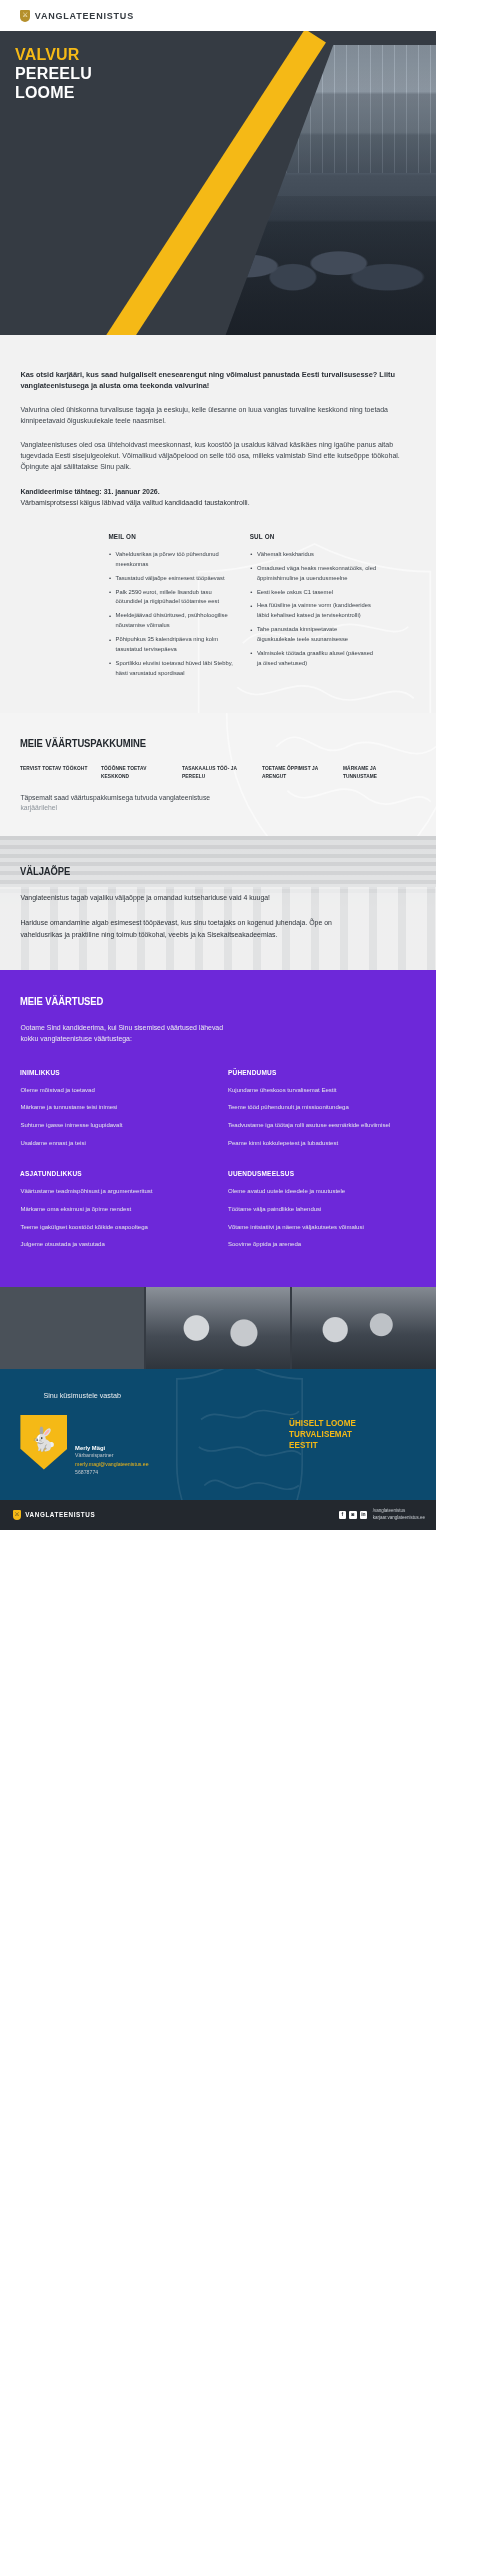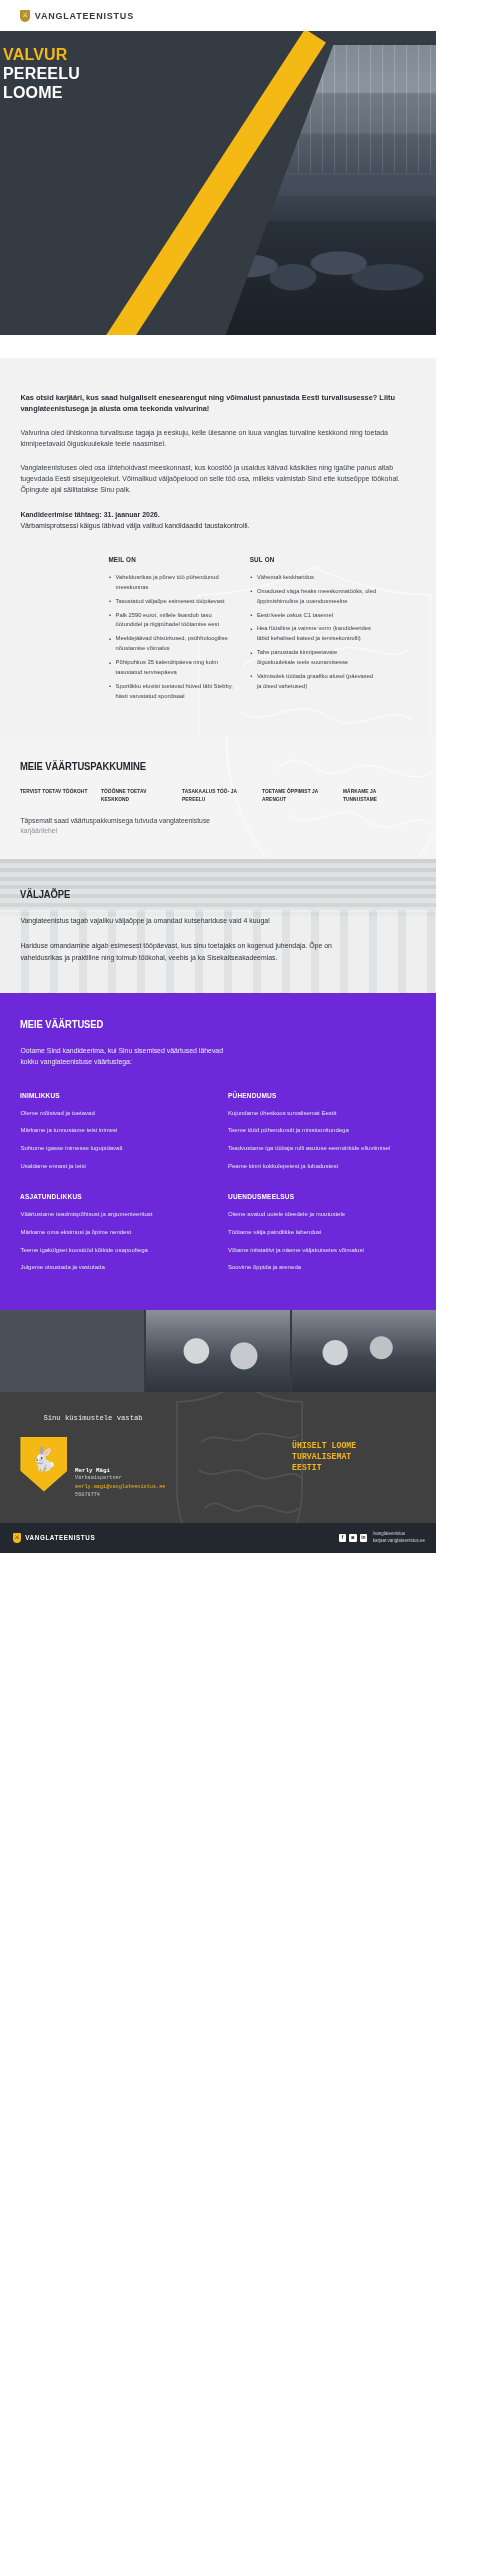--- a/index.html
+++ b/index.html
@@ -35,21 +35,21 @@
 
   
   .hero {
     position: relative;
     height: 304px;
     background: #353b43;
     overflow: hidden;
   }
   .hero-title {
     position: absolute;
-    left: 3px; top: 15.4px;
+    left: 15px; top: 15.4px;
     font-size: 16px;
     font-weight: bold;
     line-height: 1.17;
     letter-spacing: 0.2px;
     color: #ffffff;
     z-index: 5;
   }
   .hero-title .accent { color: #f5b916; display: block; }
   .hero-title .line { display: block; }
 
@@ -106,21 +106,20 @@
     transform-origin: top left;
     left: 139px; top: -15.4px;
   }
 
   
   .light {
     position: relative;
     background: #f2f2f2;
     padding: 34px 20.4px 30px 20.4px;
     overflow: hidden;
-    margin-top: 23px;
   }
   .light .watermark {
     position: absolute;
     right: -33px; top: 198px;
     width: 309px; height: 386px;
     opacity: 0.55;
     pointer-events: none;
   }
   .light .inner { position: relative; z-index: 2; }
 
@@ -342,24 +341,23 @@
     background:
       radial-gradient(circle at 30% 52%, #cfd2d6 0 11%, transparent 12%),
       radial-gradient(circle at 62% 46%, #bec2c7 0 11%, transparent 12%),
       linear-gradient(to bottom, #848a92, #3f464f 58%, #2b3138);
     background-color: #4d545c;
   }
 
   
   .contact {
     position: relative;
-    background: #404040;
+    background: #0c4a6e;
     padding: 22px 20.4px 25px 20.4px;
     overflow: hidden;
-    font-family: Liberation Mono, monospace;
   }
   .contact .big-shield {
     position: absolute;
     left: 36%; top: -16.5px;
     width: 165px; height: 221px;
     opacity: 0.09;
   }
   .contact .inner { position: relative; z-index: 3; }
   .contact-q {
     font-size: 7.2px;

